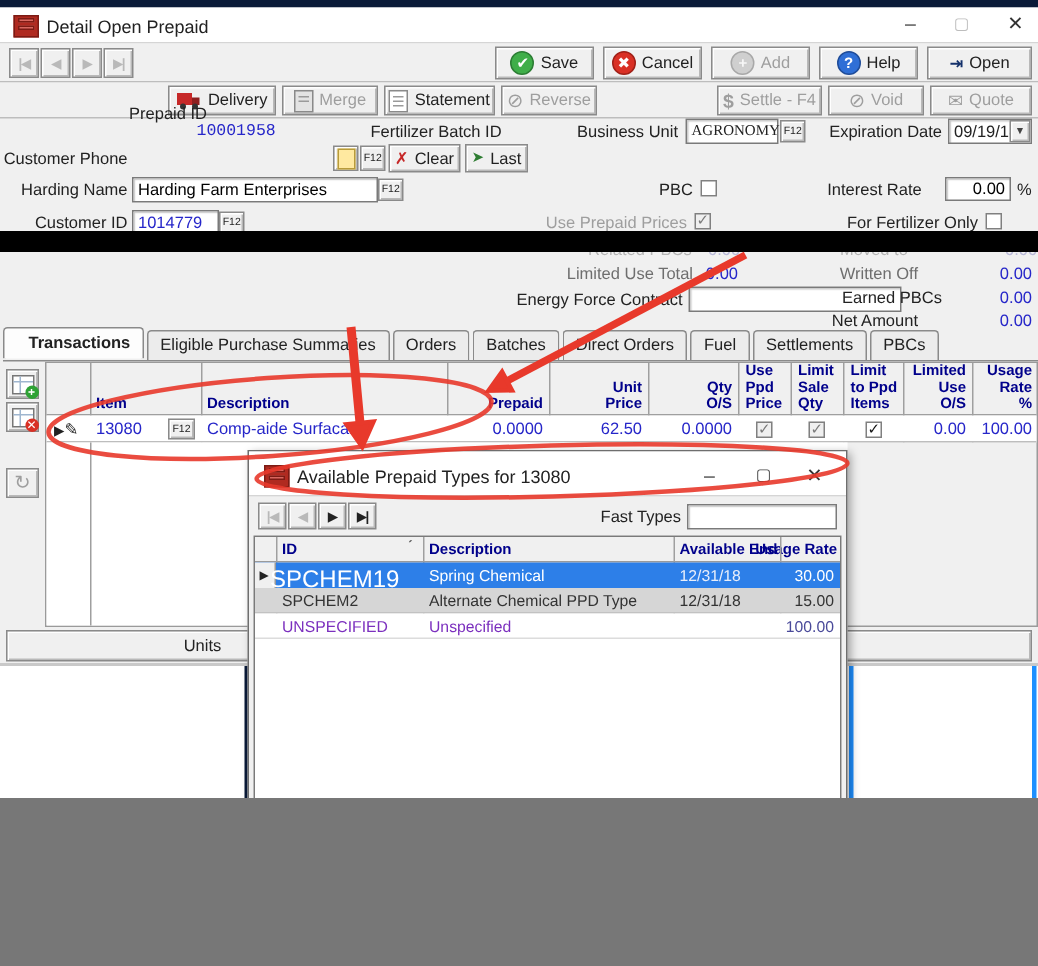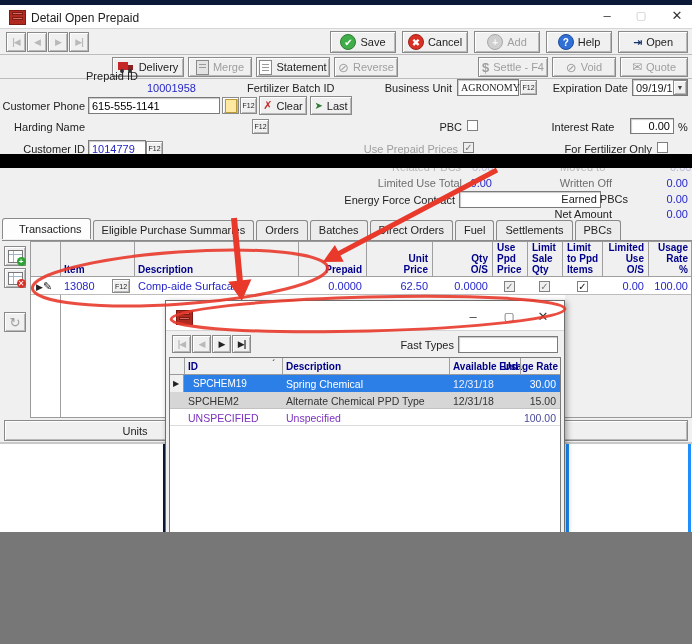--- a/index.html
+++ b/index.html
@@ -31,21 +31,21 @@
       color:#fff;font-size:10px;font-weight:bold;flex:0 0 auto;}
   .ic.green{background:#3fae49;border:1px solid #2c7d34;}
   .ic.red{background:#d93025;border:1px solid #a02018;}
   .ic.blue{background:#2f6fd6;border:1px solid #1f4c99;}
   .ic.grayc{background:#cfcfcf;border:1px solid #a8a8a8;color:#f7f7f7;}
   .gh{position:absolute;color:#00008b;font-weight:bold;font-size:10px;line-height:11px;
       white-space:pre-line;}
   .gl{position:absolute;background:#9f9f9f;}
   .tab{padding:3px 8px 4px 8px;border:1px solid #8a8a8a;border-bottom:none;background:#ececec;
        border-radius:3px 3px 0 0;margin-right:2px;white-space:nowrap;font-size:11px;}
-  .tab.active{background:#fdfdfd;position:relative;top:-1px;padding-top:4px;font-weight:normal;padding-left:16px;}
+  .tab.active{background:#fdfdfd;position:relative;top:-1px;padding-top:4px;font-weight:bold;padding-left:16px;}
   .truck{position:relative;width:17px;height:12px;}
   .truck .box{position:absolute;left:0;top:1px;width:10px;height:8px;background:#c62828;}
   .truck .cab{position:absolute;left:10px;top:4px;width:5px;height:5px;background:#8e1f1f;}
   .truck .w1,.truck .w2{position:absolute;bottom:0;width:4px;height:4px;border-radius:50%;background:#333;}
   .truck .w1{left:2px;} .truck .w2{left:10px;}
   .pageic{position:relative;width:11px;height:13px;background:#fff;border:1px solid #8a8a8a;}
   .pageic i{position:absolute;left:2px;right:2px;height:1px;background:#9a9a9a;}
   .pageic.gray{background:#e3e3e3;}
   .noteic{width:10px;height:12px;background:#ffe9a0;border:1px solid #b89b3a;}
   .gridic{position:relative;width:13px;height:11px;background:#fff;border:1px solid #777;}
@@ -148,55 +148,55 @@
   <div class="btn dis" style="left:552px;top:57px;width:64px;height:20px;">
     <span style="color:#9e9e9e;font-size:13px;">⊘</span>
     <span>Void</span>
     </div>
   <div class="btn dis" style="left:620px;top:57px;width:68px;height:20px;">
     <span style="color:#9e9e9e;font-size:12px;">✉</span>
     <span>Quote</span>
     </div>
 
   <span class="ab lbl r" style="left:50px;top:70px;width:88px;">Prepaid ID</span>
-  <span class="ab val" style="left:147px;top:82px;">10001958</span>
+  <span class="ab val" style="left:131px;top:82px;font-family:Liberation Mono, monospace;">10001958</span>
   <span class="ab lbl" style="left:247px;top:82px;">Fertilizer Batch ID</span>
   <span class="ab lbl r" style="left:330px;top:82px;width:122px;">Business Unit</span>
   <div class="sunk" style="left:457px;top:79px;width:62px;height:17px;">
       <span style="font-size:10px;font-family:Liberation Serif, serif;">AGRONOMY</span>
     </div>
   <div class="btn mini" style="left:520px;top:80px;width:17px;height:15px;">
       <span>F12</span>
     </div>
   <span class="ab lbl r" style="left:548px;top:82px;width:80px;">Expiration Date</span>
   <div class="sunk" style="left:632px;top:79px;width:56px;height:17px;">
       <span>09/19/18</span>
     </div>
   <div class="btn" style="left:673px;top:80px;width:14px;height:15px;">
       <span style="font-size:7px;color:#444;">▼</span>
     </div>
 
   <span class="ab lbl r" style="left:2px;top:100px;width:83px;">Customer Phone</span>
-  <input class="fld" readonly="" style="left: 88px; top: 97px; width: 132px; height: 17px;" value="615-555-1141">
   <div class="btn" style="left:222px;top:97px;width:17px;height:17px;">
       <span class="noteic"></span>
     </div>
   <div class="btn mini" style="left:240px;top:97px;width:17px;height:17px;">
       <span>F12</span>
     </div>
   <div class="btn" style="left:259px;top:96px;width:48px;height:19px;">
     <span style="color:#c62828;font-weight:bold;">✗</span>
     <span>Clear</span>
     </div>
   <div class="btn" style="left:310px;top:96px;width:42px;height:19px;">
     <span style="color:#2e7d32;font-size:10px;">➤</span>
     <span>Last</span>
     </div>
 
   <span class="ab lbl r" style="left:2px;top:121px;width:83px;">Harding Name</span>
+  <input class="fld" readonly="" style="left: 88px; top: 118px; width: 164px; height: 17px;" value="Harding Farm Enterprises">
   <div class="btn mini" style="left:252px;top:119px;width:17px;height:15px;">
       <span>F12</span>
     </div>
   <span class="ab lbl r" style="left:410px;top:121px;width:52px;">PBC</span>
   <span class="cb" style="left:467px;top:120px;"></span>
   <span class="ab lbl r" style="left:540px;top:121px;width:86px;text-align:center;">Interest Rate</span>
   <input class="fld r" readonly="" style="left: 630px; top: 118px; width: 44px; height: 16px; text-align: right;" value="0.00">
   <span class="ab lbl" style="left:678px;top:121px;">%</span>
 
   <span class="ab lbl r" style="left:2px;top:143px;width:83px;">Customer ID</span>
@@ -328,20 +328,21 @@
   <div class="ab" style="left:566px;top:444px;width:3px;height:200px;background:#1e8fff;"></div>
   <div class="ab" style="left:688px;top:444px;width:3px;height:200px;background:#1e8fff;"></div>
 
   <div class="ab" style="left:165px;top:300px;width:400px;height:342px;background:#f0f0f0;border:1px solid #6e6e6e;box-sizing:border-box;box-shadow:2px 2px 6px rgba(0,0,0,.35);z-index:20;">
 
     <div class="ab" style="left:0;top:0;width:398px;height:30px;background:#fff;border-bottom:1px solid #d5d5d5;box-sizing:border-box;"></div>
     <div class="ab appic" style="left:10px;top:9px;">
         <i style="top:1px;"></i>
         <i style="top:6px;"></i>
       </div>
+    <span class="ab lbl" style="left:32px;top:10px;font-size:12px;">Available Prepaid Types for 13080</span>
     <span class="ab c" style="left:296px;top:8px;width:22px;color:#444;font-size:13px;">–</span>
     <span class="ab c" style="left:332px;top:9px;width:22px;color:#444;font-size:11px;">▢</span>
     <span class="ab c" style="left:366px;top:8px;width:22px;color:#333;font-size:13px;">✕</span>
 
     <div class="btn" style="left:6px;top:34px;width:19px;height:18px;">
         <span class="navg">|◀</span>
       </div>
     <div class="btn" style="left:26px;top:34px;width:19px;height:18px;">
         <span class="navg">◀</span>
       </div>
@@ -363,21 +364,21 @@
     <span class="gh r" style="left:320px;top:60px;width:72px;">Usage Rate</span>
     <div class="gl" style="left:18px;top:57px;width:1px;height:68px;"></div>
     <div class="gl" style="left:116px;top:57px;width:1px;height:68px;"></div>
     <div class="gl" style="left:283px;top:57px;width:1px;height:68px;"></div>
     <div class="gl" style="left:354px;top:57px;width:1px;height:68px;"></div>
 
     <div class="ab" style="left:4px;top:74px;width:390px;height:17px;background:#2d7fe8;"></div>
     <div class="ab" style="left:4px;top:74px;width:14px;height:17px;background:#f0f0f0;border-right:1px solid #9a9a9a;box-sizing:border-box;">
         <span style="font-size:8px;position:absolute;left:3px;top:4px;color:#222;">▶</span>
       </div>
-    <span class="ab lbl" style="left:27px;top:77px;color:#fff;font-size:10px;">SPCHEM19</span>
+    <span class="ab lbl" style="left:14px;top:77px;color:#fff;font-size:16px;">SPCHEM19</span>
     <span class="ab lbl" style="left:120px;top:77px;color:#fff;font-size:10.5px;">Spring Chemical</span>
     <span class="ab lbl" style="left:287px;top:77px;color:#e8eefb;font-size:10.5px;">12/31/18</span>
     <span class="ab lbl r" style="left:320px;top:77px;width:70px;color:#fff;font-size:10.5px;">30.00</span>
 
     <div class="ab" style="left:4px;top:91px;width:390px;height:17px;background:#d6d6d6;border-bottom:1px solid #c2c2c2;box-sizing:border-box;"></div>
     <span class="ab lbl" style="left:22px;top:94px;color:#333;font-size:10.5px;">SPCHEM2</span>
     <span class="ab lbl" style="left:120px;top:94px;color:#333;font-size:10.5px;">Alternate Chemical PPD Type</span>
     <span class="ab lbl" style="left:287px;top:94px;color:#333;font-size:10.5px;">12/31/18</span>
     <span class="ab lbl r" style="left:320px;top:94px;width:70px;color:#333;font-size:10.5px;">15.00</span>
 

